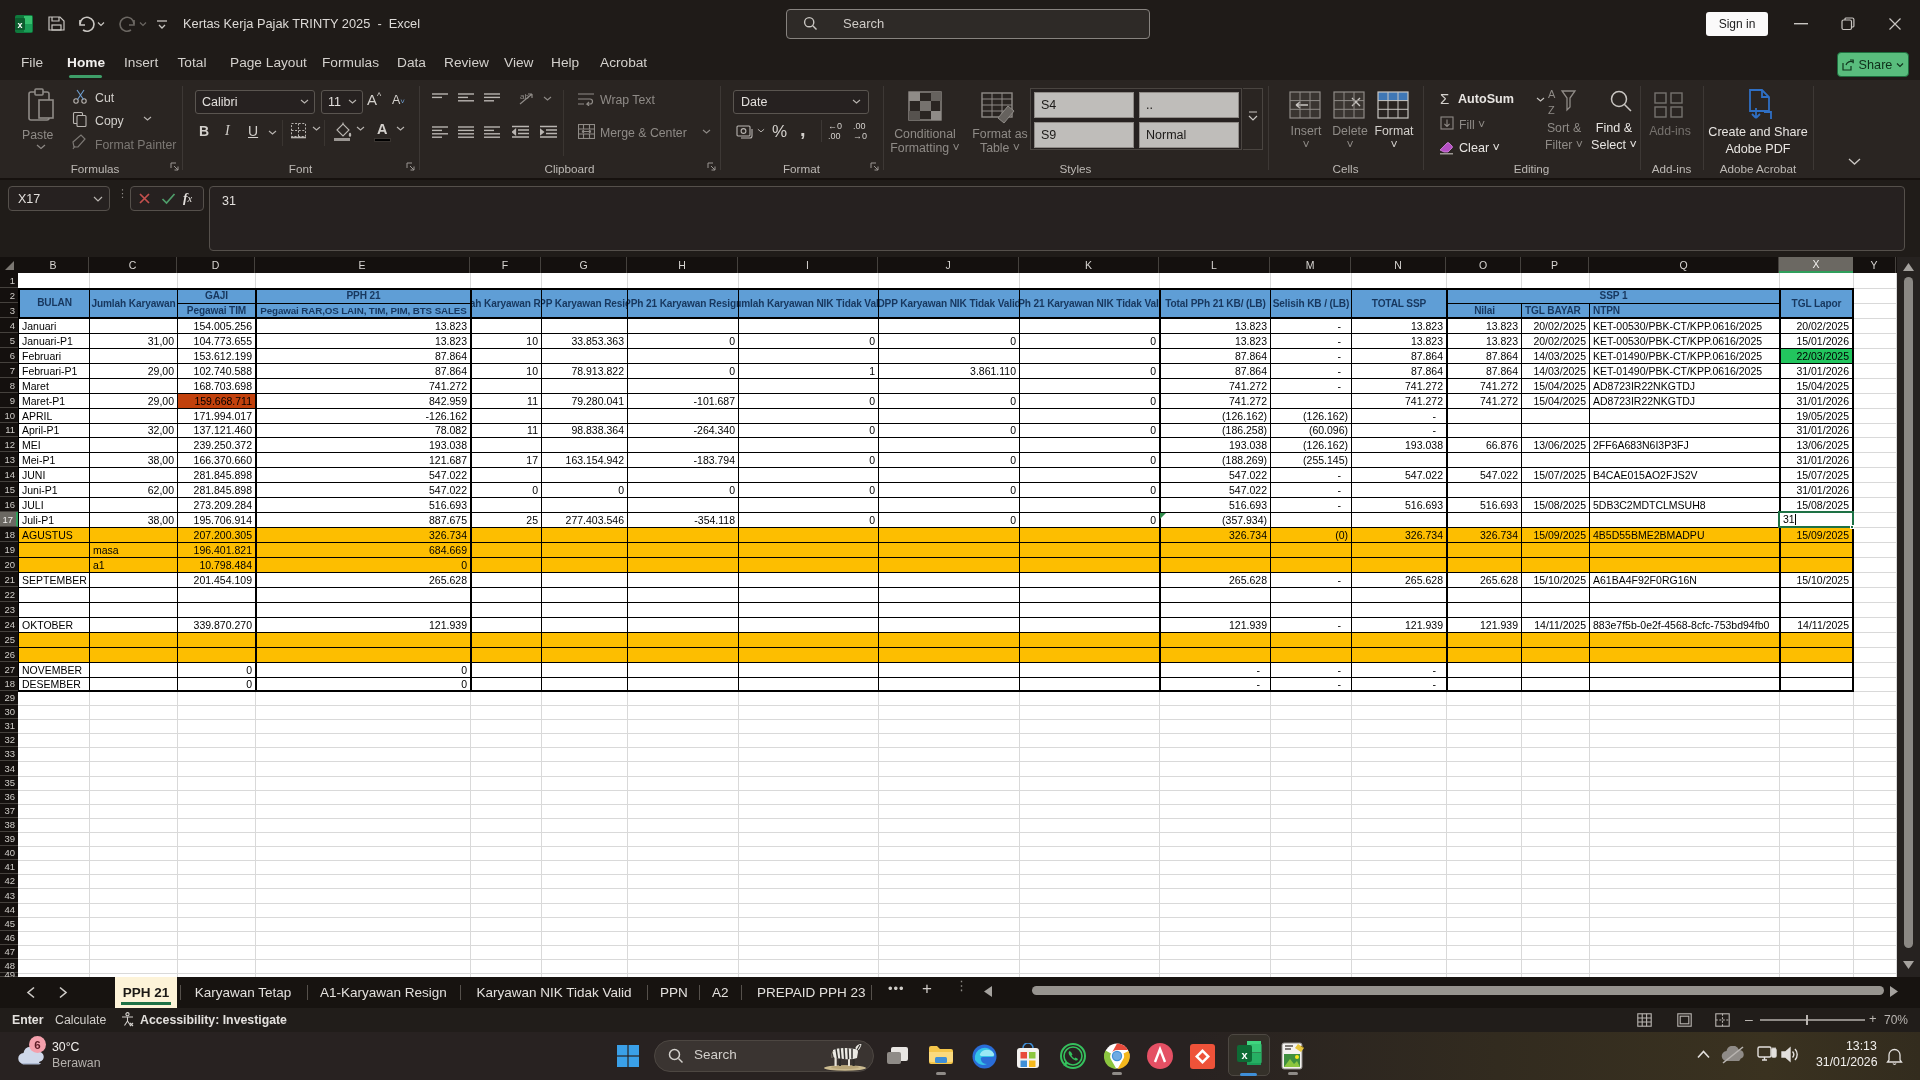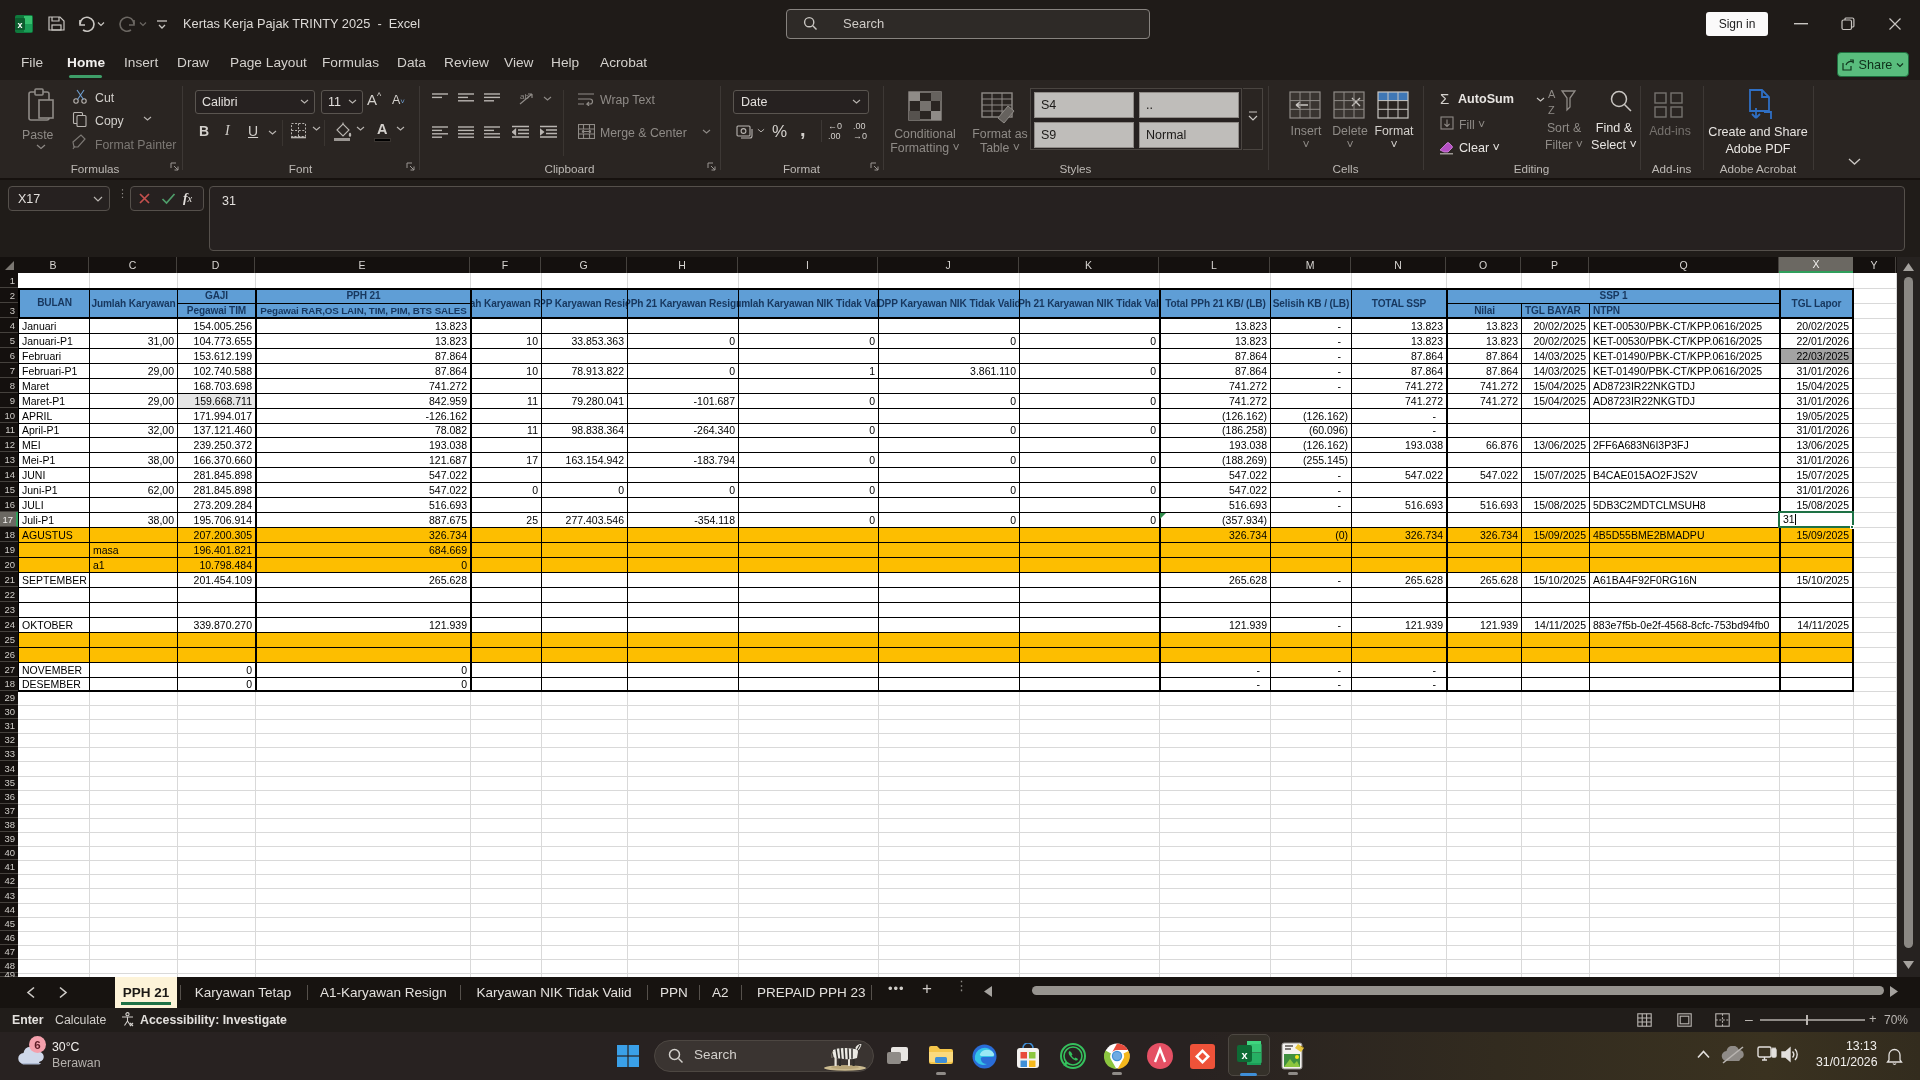--- a/index.html
+++ b/index.html
@@ -60,21 +60,21 @@
     </svg>
 <svg class="abs" style="left:1888px;top:17px" width="14" height="14" viewBox="0 0 14 14" fill="none" stroke="#c9c6c2" stroke-width="1.2">
       <path d="M1.5 1.5 L12.5 12.5 M12.5 1.5 L1.5 12.5"></path>
     </svg>
 </div>
 <div class="abs" style="left:0;top:48px;width:1920px;height:32px;background:#1f1b18;">
 <div class="abs" style="left:21px;top:7px;width:20px;text-align:center;font-size:13.7px;color:#d3d0cc;white-space:nowrap;">File</div>
 <div class="abs" style="left:67px;top:7px;width:37px;text-align:center;font-size:13.7px;font-weight:bold;color:#f2f0ee;white-space:nowrap;">Home</div>
 <div class="abs" style="left:69px;top:27px;width:33px;height:2.5px;background:#3e9e68;border-radius:2px;"></div>
 <div class="abs" style="left:124px;top:7px;width:32px;text-align:center;font-size:13.7px;color:#d3d0cc;white-space:nowrap;">Insert</div>
-<div class="abs" style="left:177px;top:7px;width:30px;text-align:center;font-size:13.7px;color:#d3d0cc;white-space:nowrap;">Draw</div>
+<div class="abs" style="left:177px;top:7px;width:30px;text-align:center;font-size:13.7px;color:#d3d0cc;white-space:nowrap;">Total</div>
 <div class="abs" style="left:230px;top:7px;width:70px;text-align:center;font-size:13.7px;color:#d3d0cc;white-space:nowrap;">Page Layout</div>
 <div class="abs" style="left:322px;top:7px;width:53px;text-align:center;font-size:13.7px;color:#d3d0cc;white-space:nowrap;">Formulas</div>
 <div class="abs" style="left:397px;top:7px;width:27px;text-align:center;font-size:13.7px;color:#d3d0cc;white-space:nowrap;">Data</div>
 <div class="abs" style="left:444px;top:7px;width:40px;text-align:center;font-size:13.7px;color:#d3d0cc;white-space:nowrap;">Review</div>
 <div class="abs" style="left:504px;top:7px;width:27px;text-align:center;font-size:13.7px;color:#d3d0cc;white-space:nowrap;">View</div>
 <div class="abs" style="left:551px;top:7px;width:27px;text-align:center;font-size:13.7px;color:#d3d0cc;white-space:nowrap;">Help</div>
 <div class="abs" style="left:600px;top:7px;width:46px;text-align:center;font-size:13.7px;color:#d3d0cc;white-space:nowrap;">Acrobat</div>
 <div class="abs" style="left:1837px;top:4px;width:72px;height:25px;background:#59bd7d;border:1px solid #1d6e3e;border-radius:4px;display:flex;align-items:center;justify-content:center;gap:4px;">
       <svg width="13" height="12" viewBox="0 0 13 12" fill="none" stroke="#10351d" stroke-width="1.2">
         <path d="M1 4 v7 h8 v-4"></path>
@@ -567,38 +567,38 @@
 <div class="cell num" style="left:627px;top:333px;width:112px;height:16px;background:#fff;border:1px solid #000;border-left-width:1px;border-top-width:1px;">0</div>
 <div class="cell num" style="left:738px;top:333px;width:141px;height:16px;background:#fff;border:1px solid #000;border-left-width:1px;border-top-width:1px;">0</div>
 <div class="cell num" style="left:878px;top:333px;width:142px;height:16px;background:#fff;border:1px solid #000;border-left-width:1px;border-top-width:1px;">0</div>
 <div class="cell num" style="left:1019px;top:333px;width:141px;height:16px;background:#fff;border:1px solid #000;border-left-width:1px;border-top-width:1px;">0</div>
 <div class="cell num" style="left:1159px;top:333px;width:112px;height:16px;background:#fff;border:1px solid #000;border-left-width:2px;border-top-width:1px;">13.823</div>
 <div class="cell num" style="left:1270px;top:333px;width:82px;height:16px;background:#fff;border:1px solid #000;border-left-width:1px;border-top-width:1px;padding-right:10px;">-</div>
 <div class="cell num" style="left:1351px;top:333px;width:96px;height:16px;background:#fff;border:1px solid #000;border-left-width:1px;border-top-width:1px;">13.823</div>
 <div class="cell num" style="left:1446px;top:333px;width:76px;height:16px;background:#fff;border:1px solid #000;border-left-width:2px;border-top-width:1px;">13.823</div>
 <div class="cell num" style="left:1521px;top:333px;width:69px;height:16px;background:#fff;border:1px solid #000;border-left-width:1px;border-top-width:1px;">20/02/2025</div>
 <div class="cell txt" style="left:1589px;top:333px;width:191px;height:16px;background:#fff;border:1px solid #000;border-left-width:1px;border-top-width:1px;">KET-00530/PBK-CT/KPP.0616/2025</div>
-<div class="cell num" style="left:1779px;top:333px;width:75px;height:16px;background:#fff;border:1px solid #000;border-left-width:2px;border-top-width:1px;border-right-width:2px;">22/01/2026</div>
+<div class="cell num" style="left:1779px;top:333px;width:75px;height:16px;background:#fff;border:1px solid #000;border-left-width:2px;border-top-width:1px;border-right-width:2px;">15/01/2026</div>
 <div class="cell txt" style="left:18px;top:348px;width:72px;height:16px;background:#fff;border:1px solid #000;border-left-width:1px;border-top-width:1px;">Februari</div>
 <div class="cell num" style="left:89px;top:348px;width:89px;height:16px;background:#fff;border:1px solid #000;border-left-width:1px;border-top-width:1px;"></div>
 <div class="cell num" style="left:177px;top:348px;width:79px;height:16px;background:#fff;border:1px solid #000;border-left-width:1px;border-top-width:1px;">153.612.199</div>
 <div class="cell num" style="left:255px;top:348px;width:216px;height:16px;background:#fff;border:1px solid #000;border-left-width:2px;border-top-width:1px;">87.864</div>
 <div class="cell num" style="left:470px;top:348px;width:72px;height:16px;background:#fff;border:1px solid #000;border-left-width:2px;border-top-width:1px;"></div>
 <div class="cell num" style="left:541px;top:348px;width:87px;height:16px;background:#fff;border:1px solid #000;border-left-width:1px;border-top-width:1px;"></div>
 <div class="cell num" style="left:627px;top:348px;width:112px;height:16px;background:#fff;border:1px solid #000;border-left-width:1px;border-top-width:1px;"></div>
 <div class="cell num" style="left:738px;top:348px;width:141px;height:16px;background:#fff;border:1px solid #000;border-left-width:1px;border-top-width:1px;"></div>
 <div class="cell num" style="left:878px;top:348px;width:142px;height:16px;background:#fff;border:1px solid #000;border-left-width:1px;border-top-width:1px;"></div>
 <div class="cell num" style="left:1019px;top:348px;width:141px;height:16px;background:#fff;border:1px solid #000;border-left-width:1px;border-top-width:1px;"></div>
 <div class="cell num" style="left:1159px;top:348px;width:112px;height:16px;background:#fff;border:1px solid #000;border-left-width:2px;border-top-width:1px;">87.864</div>
 <div class="cell num" style="left:1270px;top:348px;width:82px;height:16px;background:#fff;border:1px solid #000;border-left-width:1px;border-top-width:1px;padding-right:10px;">-</div>
 <div class="cell num" style="left:1351px;top:348px;width:96px;height:16px;background:#fff;border:1px solid #000;border-left-width:1px;border-top-width:1px;">87.864</div>
 <div class="cell num" style="left:1446px;top:348px;width:76px;height:16px;background:#fff;border:1px solid #000;border-left-width:2px;border-top-width:1px;">87.864</div>
 <div class="cell num" style="left:1521px;top:348px;width:69px;height:16px;background:#fff;border:1px solid #000;border-left-width:1px;border-top-width:1px;">14/03/2025</div>
 <div class="cell txt" style="left:1589px;top:348px;width:191px;height:16px;background:#fff;border:1px solid #000;border-left-width:1px;border-top-width:1px;">KET-01490/PBK-CT/KPP.0616/2025</div>
-<div class="cell num" style="left:1779px;top:348px;width:75px;height:16px;background:#a3a3a3;border:1px solid #000;border-left-width:2px;border-top-width:1px;border-right-width:2px;">22/03/2025</div>
+<div class="cell num" style="left:1779px;top:348px;width:75px;height:16px;background:#22c55e;border:1px solid #000;border-left-width:2px;border-top-width:1px;border-right-width:2px;">22/03/2025</div>
 <div class="cell txt" style="left:18px;top:363px;width:72px;height:16px;background:#fff;border:1px solid #000;border-left-width:1px;border-top-width:1px;">Februari-P1</div>
 <div class="cell num" style="left:89px;top:363px;width:89px;height:16px;background:#fff;border:1px solid #000;border-left-width:1px;border-top-width:1px;">29,00</div>
 <div class="cell num" style="left:177px;top:363px;width:79px;height:16px;background:#fff;border:1px solid #000;border-left-width:1px;border-top-width:1px;">102.740.588</div>
 <div class="cell num" style="left:255px;top:363px;width:216px;height:16px;background:#fff;border:1px solid #000;border-left-width:2px;border-top-width:1px;">87.864</div>
 <div class="cell num" style="left:470px;top:363px;width:72px;height:16px;background:#fff;border:1px solid #000;border-left-width:2px;border-top-width:1px;">10</div>
 <div class="cell num" style="left:541px;top:363px;width:87px;height:16px;background:#fff;border:1px solid #000;border-left-width:1px;border-top-width:1px;">78.913.822</div>
 <div class="cell num" style="left:627px;top:363px;width:112px;height:16px;background:#fff;border:1px solid #000;border-left-width:1px;border-top-width:1px;">0</div>
 <div class="cell num" style="left:738px;top:363px;width:141px;height:16px;background:#fff;border:1px solid #000;border-left-width:1px;border-top-width:1px;">1</div>
 <div class="cell num" style="left:878px;top:363px;width:142px;height:16px;background:#fff;border:1px solid #000;border-left-width:1px;border-top-width:1px;">3.861.110</div>
 <div class="cell num" style="left:1019px;top:363px;width:141px;height:16px;background:#fff;border:1px solid #000;border-left-width:1px;border-top-width:1px;">0</div>
@@ -621,21 +621,21 @@
 <div class="cell num" style="left:1019px;top:378px;width:141px;height:16px;background:#fff;border:1px solid #000;border-left-width:1px;border-top-width:1px;"></div>
 <div class="cell num" style="left:1159px;top:378px;width:112px;height:16px;background:#fff;border:1px solid #000;border-left-width:2px;border-top-width:1px;">741.272</div>
 <div class="cell num" style="left:1270px;top:378px;width:82px;height:16px;background:#fff;border:1px solid #000;border-left-width:1px;border-top-width:1px;padding-right:10px;">-</div>
 <div class="cell num" style="left:1351px;top:378px;width:96px;height:16px;background:#fff;border:1px solid #000;border-left-width:1px;border-top-width:1px;">741.272</div>
 <div class="cell num" style="left:1446px;top:378px;width:76px;height:16px;background:#fff;border:1px solid #000;border-left-width:2px;border-top-width:1px;">741.272</div>
 <div class="cell num" style="left:1521px;top:378px;width:69px;height:16px;background:#fff;border:1px solid #000;border-left-width:1px;border-top-width:1px;">15/04/2025</div>
 <div class="cell txt" style="left:1589px;top:378px;width:191px;height:16px;background:#fff;border:1px solid #000;border-left-width:1px;border-top-width:1px;">AD8723IR22NKGTDJ</div>
 <div class="cell num" style="left:1779px;top:378px;width:75px;height:16px;background:#fff;border:1px solid #000;border-left-width:2px;border-top-width:1px;border-right-width:2px;">15/04/2025</div>
 <div class="cell txt" style="left:18px;top:393px;width:72px;height:16px;background:#fff;border:1px solid #000;border-left-width:1px;border-top-width:1px;">Maret-P1</div>
 <div class="cell num" style="left:89px;top:393px;width:89px;height:16px;background:#fff;border:1px solid #000;border-left-width:1px;border-top-width:1px;">29,00</div>
-<div class="cell num" style="left:177px;top:393px;width:79px;height:16px;background:#e5e5e5;border:1px solid #000;border-left-width:1px;border-top-width:1px;">159.668.711</div>
+<div class="cell num" style="left:177px;top:393px;width:79px;height:16px;background:#c2410c;border:1px solid #000;border-left-width:1px;border-top-width:1px;">159.668.711</div>
 <div class="cell num" style="left:255px;top:393px;width:216px;height:16px;background:#fff;border:1px solid #000;border-left-width:2px;border-top-width:1px;">842.959</div>
 <div class="cell num" style="left:470px;top:393px;width:72px;height:16px;background:#fff;border:1px solid #000;border-left-width:2px;border-top-width:1px;">11</div>
 <div class="cell num" style="left:541px;top:393px;width:87px;height:16px;background:#fff;border:1px solid #000;border-left-width:1px;border-top-width:1px;">79.280.041</div>
 <div class="cell num" style="left:627px;top:393px;width:112px;height:16px;background:#fff;border:1px solid #000;border-left-width:1px;border-top-width:1px;">-101.687</div>
 <div class="cell num" style="left:738px;top:393px;width:141px;height:16px;background:#fff;border:1px solid #000;border-left-width:1px;border-top-width:1px;">0</div>
 <div class="cell num" style="left:878px;top:393px;width:142px;height:16px;background:#fff;border:1px solid #000;border-left-width:1px;border-top-width:1px;">0</div>
 <div class="cell num" style="left:1019px;top:393px;width:141px;height:16px;background:#fff;border:1px solid #000;border-left-width:1px;border-top-width:1px;">0</div>
 <div class="cell num" style="left:1159px;top:393px;width:112px;height:16px;background:#fff;border:1px solid #000;border-left-width:2px;border-top-width:1px;">741.272</div>
 <div class="cell num" style="left:1270px;top:393px;width:82px;height:16px;background:#fff;border:1px solid #000;border-left-width:1px;border-top-width:1px;"></div>
 <div class="cell num" style="left:1351px;top:393px;width:96px;height:16px;background:#fff;border:1px solid #000;border-left-width:1px;border-top-width:1px;">741.272</div>

